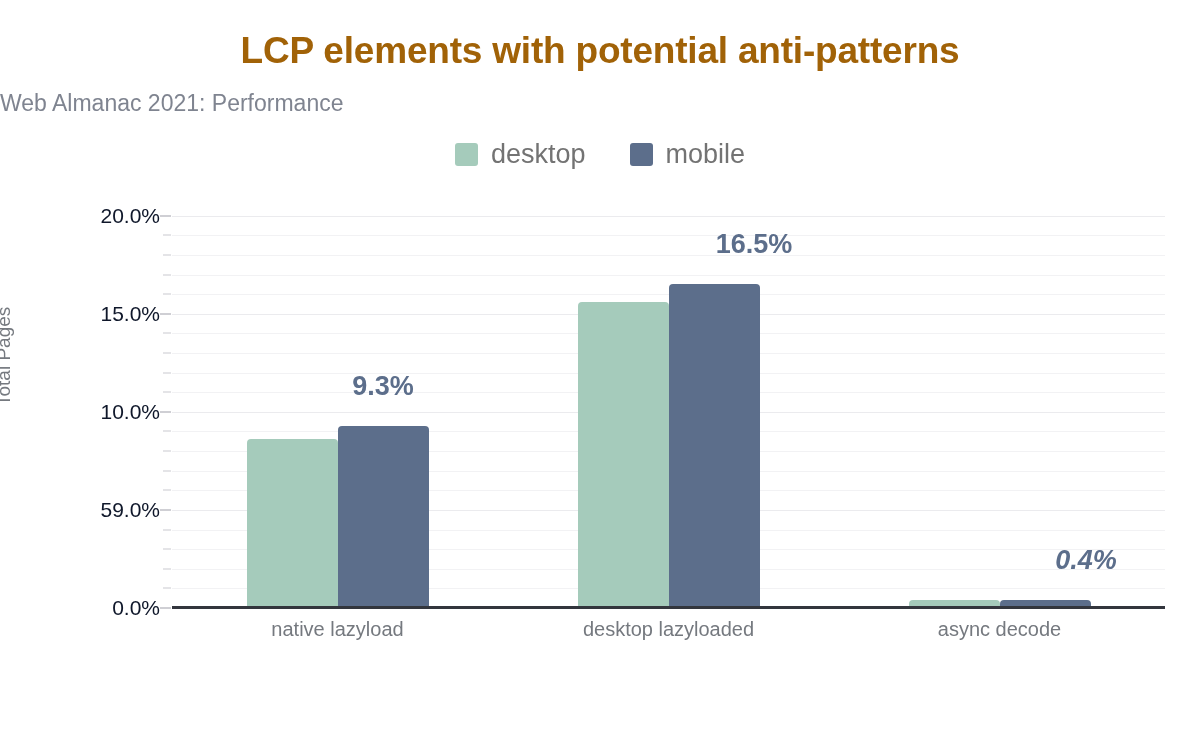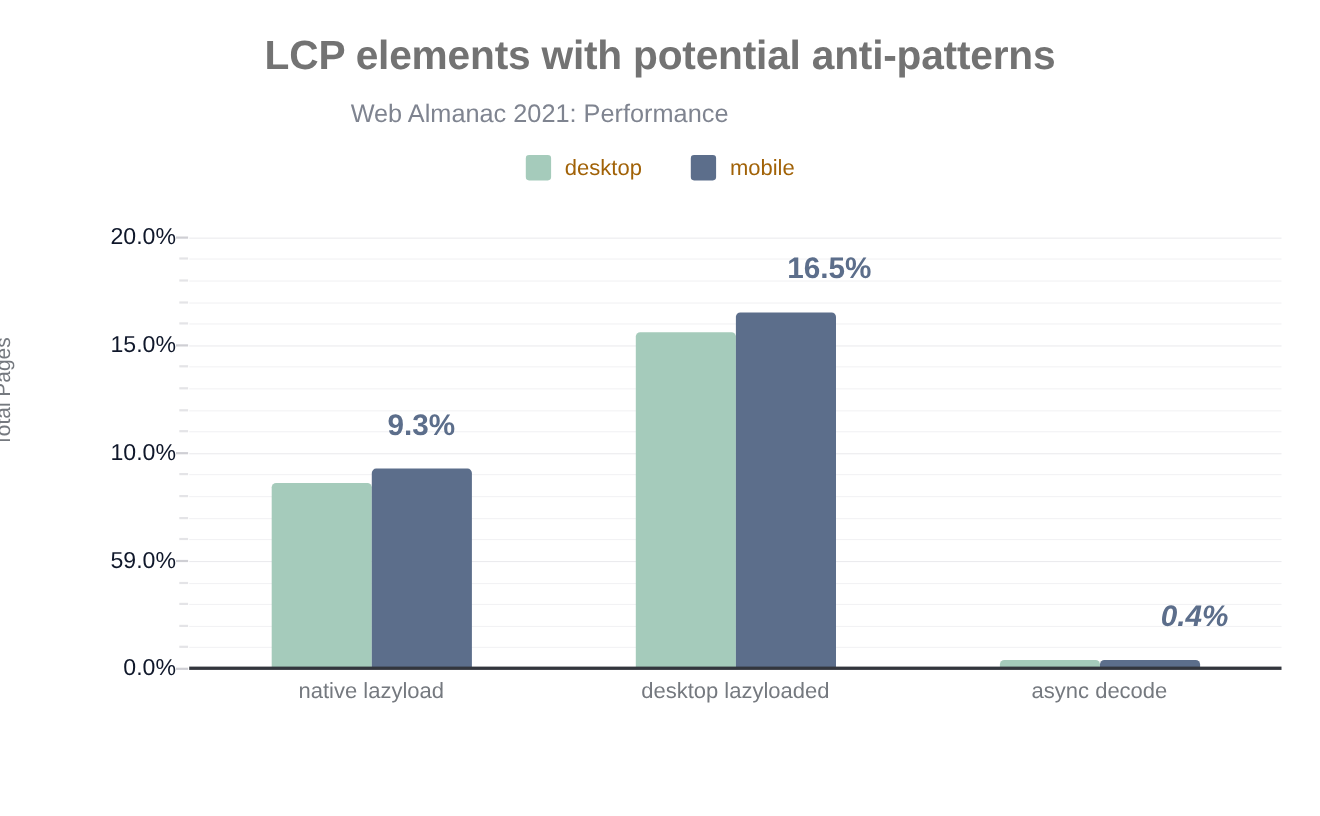--- a/index.html
+++ b/index.html
@@ -24,30 +24,29 @@
 
   
   .chart-title {
     position: absolute;
     left: 0;
     top: 30px;
     width: 1200px;
     text-align: center;
     font-size: 37px;
     font-weight: bold;
-    color: #737373;
+    color: #a16207;
     letter-spacing: -0.2px;
     white-space: nowrap;
   }
   .chart-subtitle {
     position: absolute;
     left: 0;
     top: 90px;
     width: 981px;
-    text-align: center;
     font-size: 23px;
     font-weight: normal;
     color: #7f8490;
     white-space: nowrap;
   }
 
   
   .legend {
     position: absolute;
     left: 0;
@@ -63,22 +62,22 @@
     align-items: center;
     gap: 13px;
   }
   .legend-swatch {
     width: 23px;
     height: 23px;
     border-radius: 3px;
     display: block;
   }
   .legend-label {
-    font-size: 20px;
-    color: #a16207;
+    font-size: 27px;
+    color: #737373;
     line-height: 1;
   }
 
   
   #plot {
     position: absolute;
     left: 172px;
     top: 204px;
     width: 993px;
     height: 404px;

